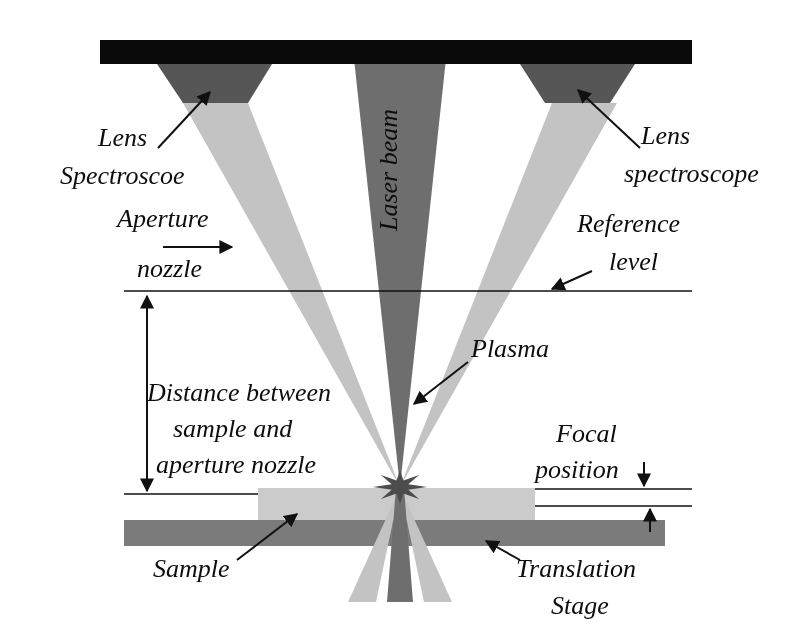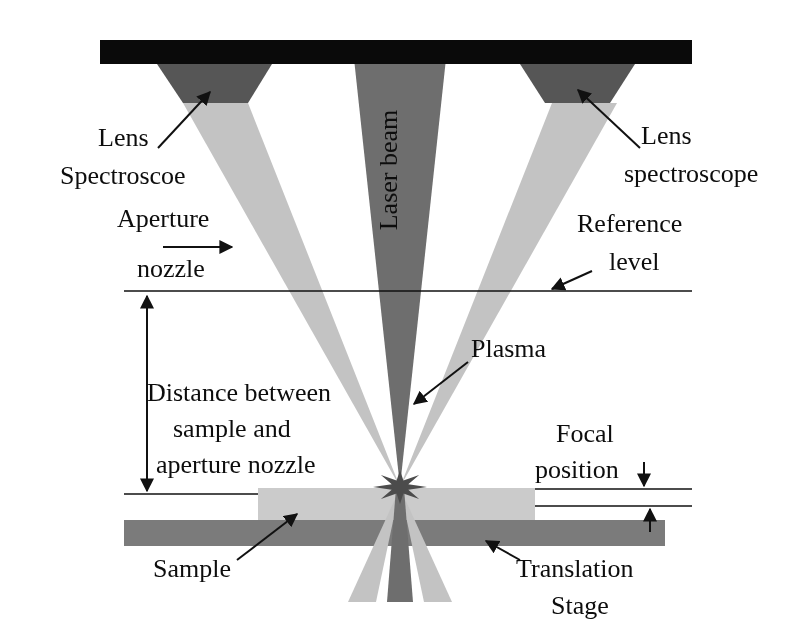--- a/index.html
+++ b/index.html
@@ -2,20 +2,21 @@
 <html><head>
 <meta charset="utf-8">
 <style>
   html, body { margin: 0; padding: 0; background: #ffffff; }
   .figure {
     position: relative;
     width: 800px;
     height: 629px;
     background: #ffffff;
     font-family: "Liberation Serif", serif;
+    font-style: italic;
   }
   svg { display: block; }
   svg text {
     font-family: "Liberation Serif", serif;
     font-size: 26px;
     fill: #0d0d0d;
   }
 </style>
 </head>
 <body>

